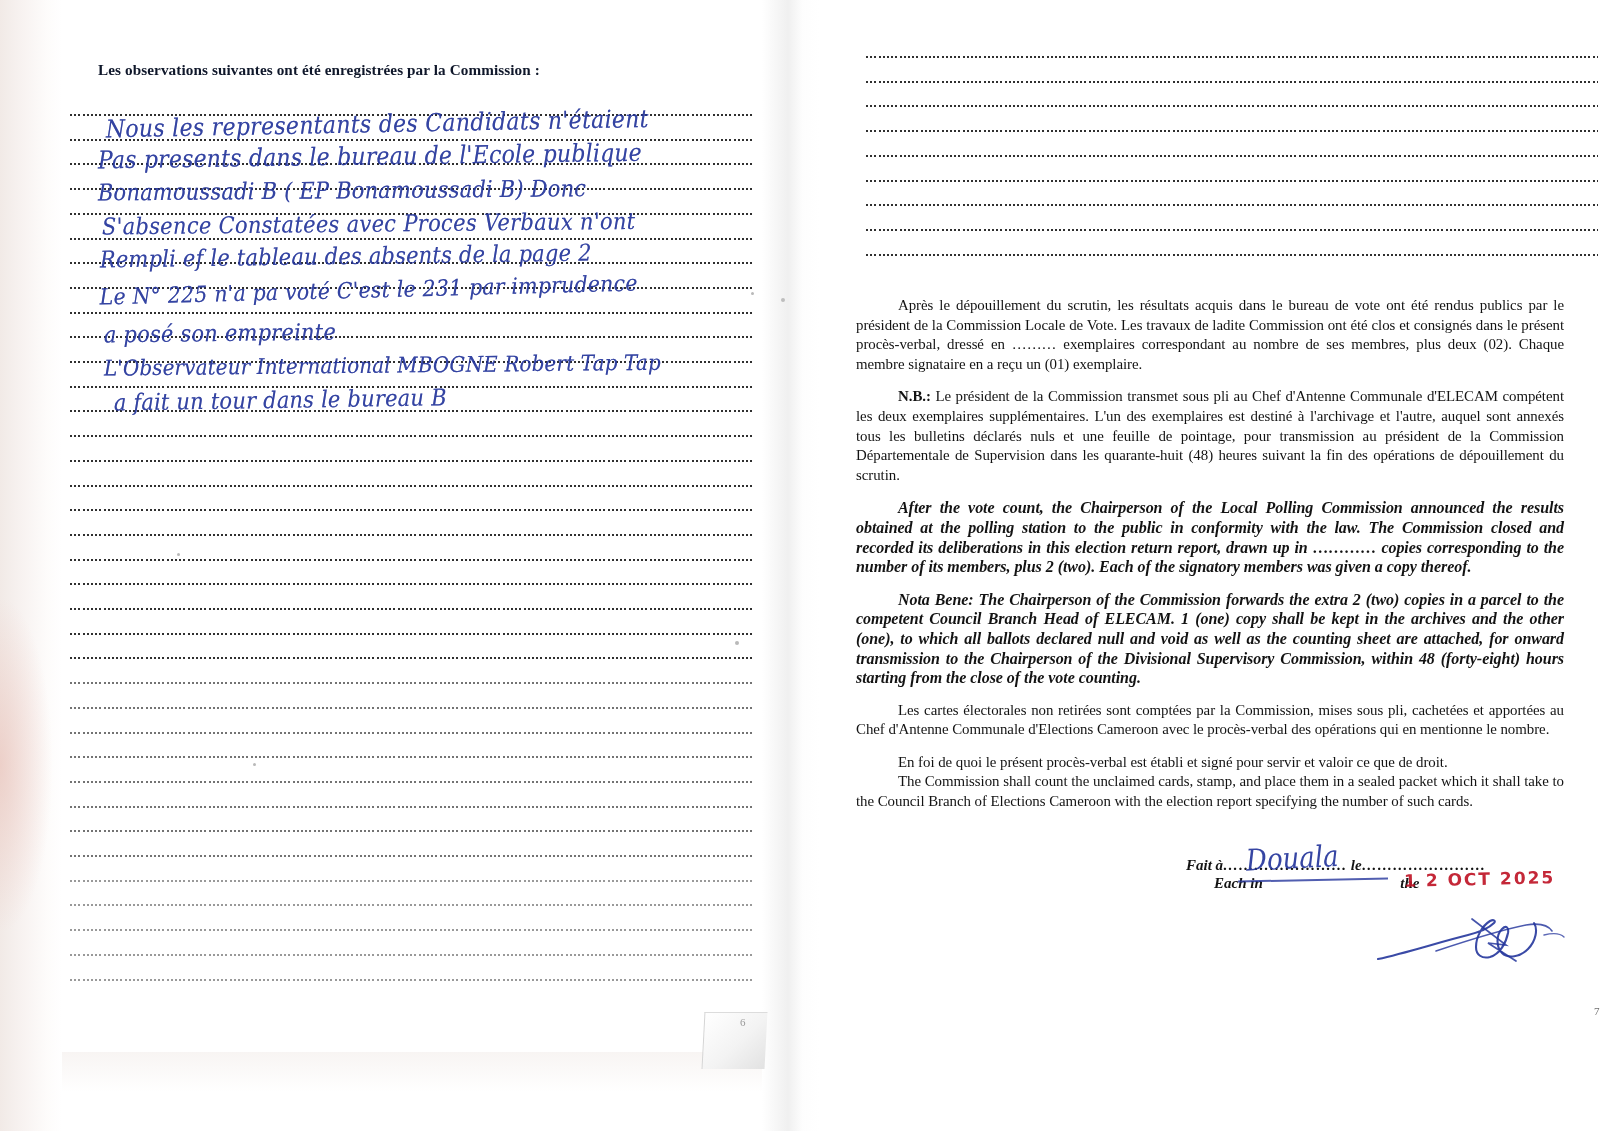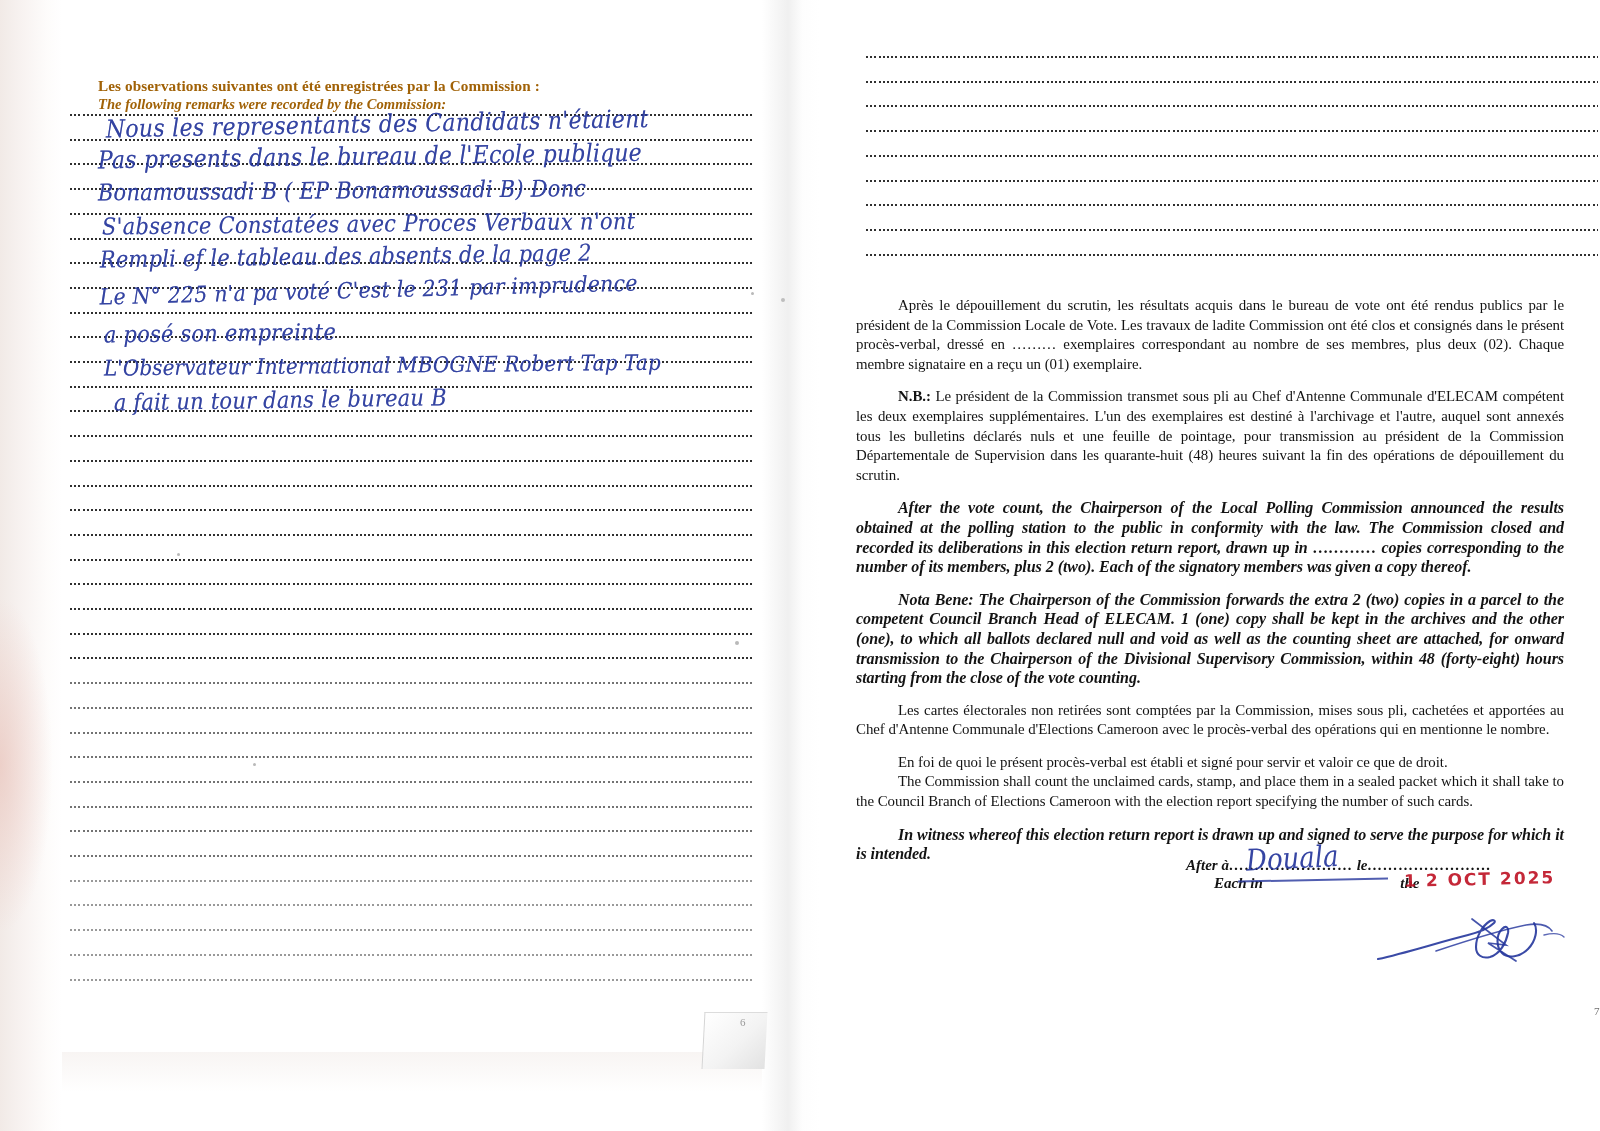--- a/index.html
+++ b/index.html
@@ -53,23 +53,23 @@
   }
 
   
   .left-page {
     position: absolute;
     left: 62px; top: 0;
     width: 700px; height: 1131px;
   }
   .obs-heading {
     position: absolute;
-    left: 36px; top: 76px;
+    left: 36px; top: 60px;
     width: 640px;
-    color: #a16207;
+    color: #0f172a;
   }
   .obs-heading .fr {
     font-size: 15.2px;
     font-weight: bold;
     letter-spacing: .1px;
     line-height: 19px;
     white-space: nowrap;
   }
   .obs-heading .en {
     font-size: 14.6px;
@@ -239,21 +239,20 @@
 
 <div class="page">
 
   <div class="scan-edge-left"></div>
   <div class="scan-blush"></div>
 
   <div class="left-page">
 
     <div class="obs-heading">
       <div class="fr">Les observations suivantes ont été enregistrées par la Commission :</div>
-      <div class="en">The following remarks were recorded by the Commission:</div>
     </div>
 
     <div class="ruled-area" id="left-rules">
         <div class="rule" style="top: 0px;"></div>
         <div class="rule" style="top: 24.7px;"></div>
         <div class="rule" style="top: 49.4px;"></div>
         <div class="rule" style="top: 74.1px;"></div>
         <div class="rule" style="top: 98.8px;"></div>
         <div class="rule" style="top: 123.5px;"></div>
         <div class="rule" style="top: 148.2px;"></div>
@@ -334,27 +333,26 @@
       <p class="para ital">After the vote count, the Chairperson of the Local Polling Commission announced the results obtained at the polling station to the public in conformity with the law. The Commission closed and recorded its deliberations in this election return report, drawn up in ………… copies corresponding to the number of its members, plus 2 (two). Each of the signatory members was given a copy thereof.</p>
 
       <p class="para ital"><b class="lead">Nota Bene</b><span>: The Chairperson of the Commission forwards the extra 2 (two) copies in a parcel to the competent Council Branch Head of ELECAM. 1 (one) copy shall be kept in the archives and the other (one), to which all ballots declared null and void as well as the counting sheet are attached, for onward transmission to the Chairperson of the Divisional Supervisory Commission, within 48 (forty-eight) hours starting from the close of the vote counting.</span></p>
 
       <p class="para">Les cartes électorales non retirées sont comptées par la Commission, mises sous pli, cachetées et apportées au Chef d'Antenne Communale d'Elections Cameroon avec le procès-verbal des opérations qui en mentionne le nombre.</p>
 
       <p class="para" style="margin-bottom:0;">En foi de quoi le présent procès-verbal est établi et signé pour servir et valoir ce que de droit.</p>
 
       <p class="para">The Commission shall count the unclaimed cards, stamp, and place them in a sealed packet which it shall take to the Council Branch of Elections Cameroon with the election report specifying the number of such cards.</p>
 
-      <p class="para ital">In witness whereof this election return report is drawn up and signed to serve the purpose for which it is intended.</p>
 
     </div>
 
     <div class="sig-block">
       <div class="sig-row1">
-        <span>After à</span><span class="dots-fill">……………………</span>
+        <span>Fait à</span><span class="dots-fill">……………………</span>
         <span>le</span><span class="dots-fill">……………………</span>
       </div>
       <div class="sig-row2">
         <span>Each in</span>
         <span style="display:inline-block;width:130px;"></span>
         <span>the</span>
       </div>
 
       <div class="place-hand">Douala</div>
       <div class="place-underline"></div>

